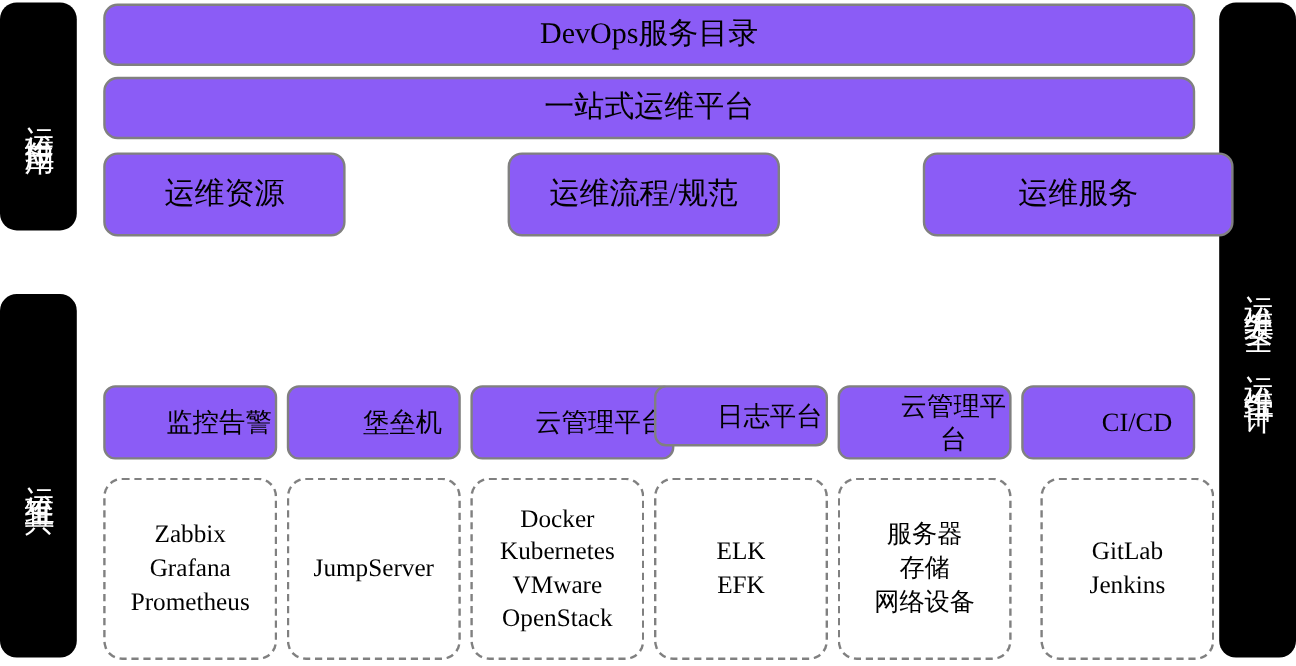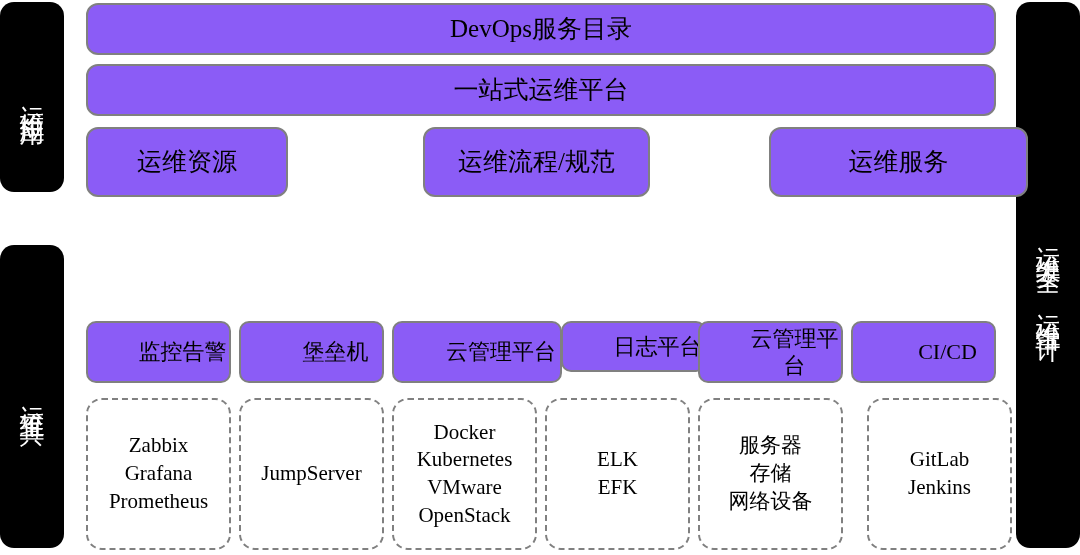--- a/index.html
+++ b/index.html
@@ -116,21 +116,21 @@
 
   <div class="box tool" style="left:86px; top:321px; width:145px; height:62px;">
     <span>监控告警</span>
   </div>
   <div class="box tool" style="left:239px; top:321px; width:145px; height:62px;">
     <span>堡垒机</span>
   </div>
   <div class="box tool" style="left:392px; top:321px; width:170px; height:62px;">
     <span>云管理平台</span>
   </div>
-  <div class="box tool" style="left:545px; top:321px; width:145px; height:51px;margin-left:16px;">
+  <div class="box tool" style="left:545px; top:321px; width:145px; height:51px;">
     <span>日志平台</span>
   </div>
   <div class="box tool" style="left:698px; top:321px; width:145px; height:62px;">
     <span>云管理平台</span>
   </div>
   <div class="box tool" style="left:851px; top:321px; width:145px; height:62px;">
     <span>CI/CD</span>
   </div>
 
   <div class="dashbox" style="left:86px; top:398px; width:145px; height:152px;">

